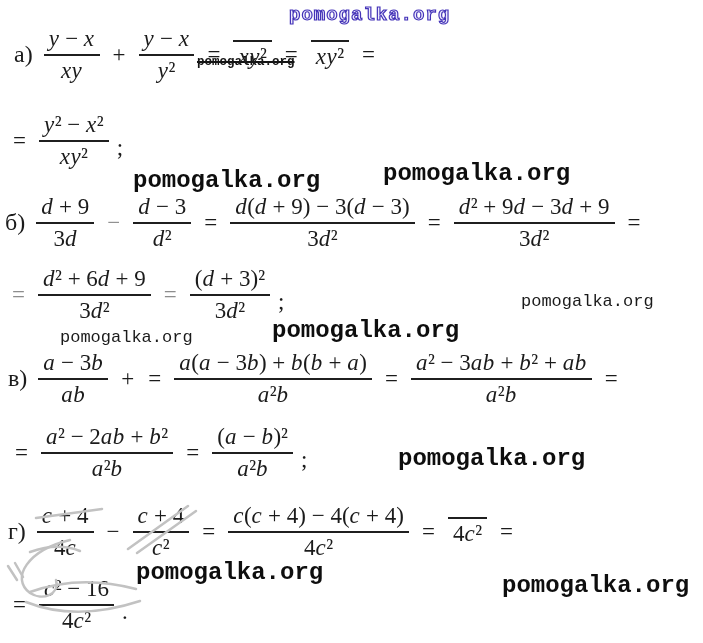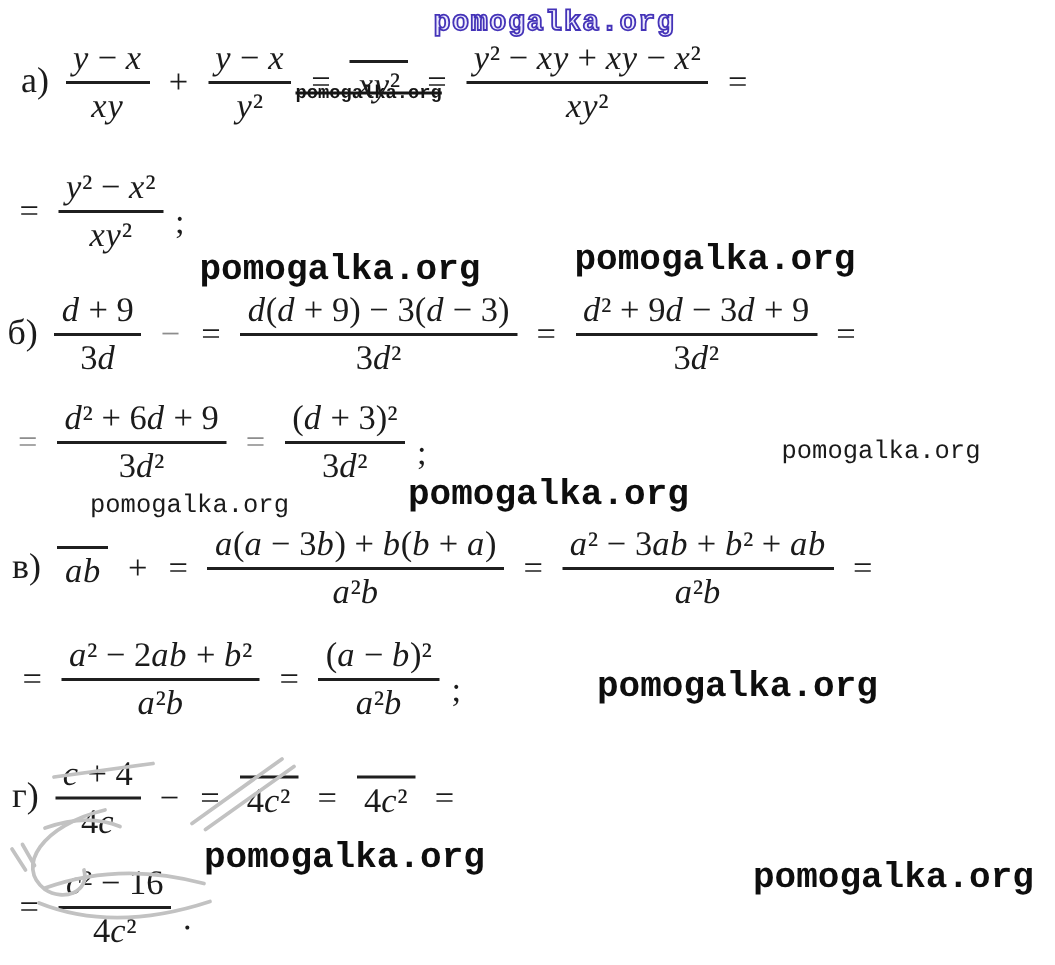--- a/index.html
+++ b/index.html
@@ -57,21 +57,20 @@
   <span class="frac">
     <span class="num m"><i>y</i> − <i>x</i></span>
     <span class="den m"><i>y</i>²</span>
   </span>
   <span class="op m">=</span>
   <span class="frac">
     <span class="den m"><i>xy</i>²</span>
   </span>
   <span class="op m">=</span>
   <span class="frac">
-    <span class="num m"><i>y</i>² − <i>xy</i> + <i>xy</i> − <i>x</i>²</span>
     <span class="den m"><i>xy</i>²</span>
   </span>
   <span class="op m">=</span>
 </div>
 
 <div class="row" style="left:6px;top:112px">
   <span class="op m">=</span>
   <span class="frac">
     <span class="num m"><i>y</i>² − <i>x</i>²</span>
     <span class="den m"><i>xy</i>²</span>
@@ -79,20 +78,24 @@
   <span class="punct m">;</span>
 </div>
 
 <div class="row" style="left:5px;top:194px">
   <span class="lbl m">б)</span>
   <span class="frac">
     <span class="num m"><i>d</i> + 9</span>
     <span class="den m">3<i>d</i></span>
   </span>
   <span class="op m gray">−</span>
+  <span class="frac">
+    <span class="num m"><i>d</i> − 3</span>
+    <span class="den m"><i>d</i>²</span>
+  </span>
   <span class="op m">=</span>
   <span class="frac">
     <span class="num m"><i>d</i>(<i>d</i> + 9) − 3(<i>d</i> − 3)</span>
     <span class="den m">3<i>d</i>²</span>
   </span>
   <span class="op m">=</span>
   <span class="frac">
     <span class="num m"><i>d</i>² + 9<i>d</i> − 3<i>d</i> + 9</span>
     <span class="den m">3<i>d</i>²</span>
   </span>
@@ -109,20 +112,21 @@
   <span class="frac">
     <span class="num m">(<i>d</i> + 3)²</span>
     <span class="den m">3<i>d</i>²</span>
   </span>
   <span class="punct m">;</span>
 </div>
 
 <div class="row" style="left:8px;top:350px">
   <span class="lbl m">в)</span>
   <span class="frac">
+    <span class="num m"><i>a</i> − 3<i>b</i></span>
     <span class="den m"><i>ab</i></span>
   </span>
   <span class="op m">+</span>
   <span class="op m">=</span>
   <span class="frac">
     <span class="num m"><i>a</i>(<i>a</i> − 3<i>b</i>) + <i>b</i>(<i>b</i> + <i>a</i>)</span>
     <span class="den m"><i>a</i>²<i>b</i></span>
   </span>
   <span class="op m">=</span>
   <span class="frac">
@@ -146,22 +150,27 @@
   <span class="punct m">;</span>
 </div>
 
 <div class="row" style="left:8px;top:503px">
   <span class="lbl m">г)</span>
   <span class="frac">
     <span class="num m"><i>c</i> + 4</span>
     <span class="den m">4<i>c</i></span>
   </span>
   <span class="op m">−</span>
+  <span class="frac">
+    <span class="num m"><i>c</i> + 4</span>
+    <span class="den m"><i>c</i>²</span>
+  </span>
   <span class="op m">=</span>
   <span class="frac">
+    <span class="num m"><i>c</i>(<i>c</i> + 4) − 4(<i>c</i> + 4)</span>
     <span class="den m">4<i>c</i>²</span>
   </span>
   <span class="op m">=</span>
   <span class="frac">
     <span class="den m">4<i>c</i>²</span>
   </span>
   <span class="op m">=</span>
 </div>
 
 <div class="row" style="left:6px;top:576px">

